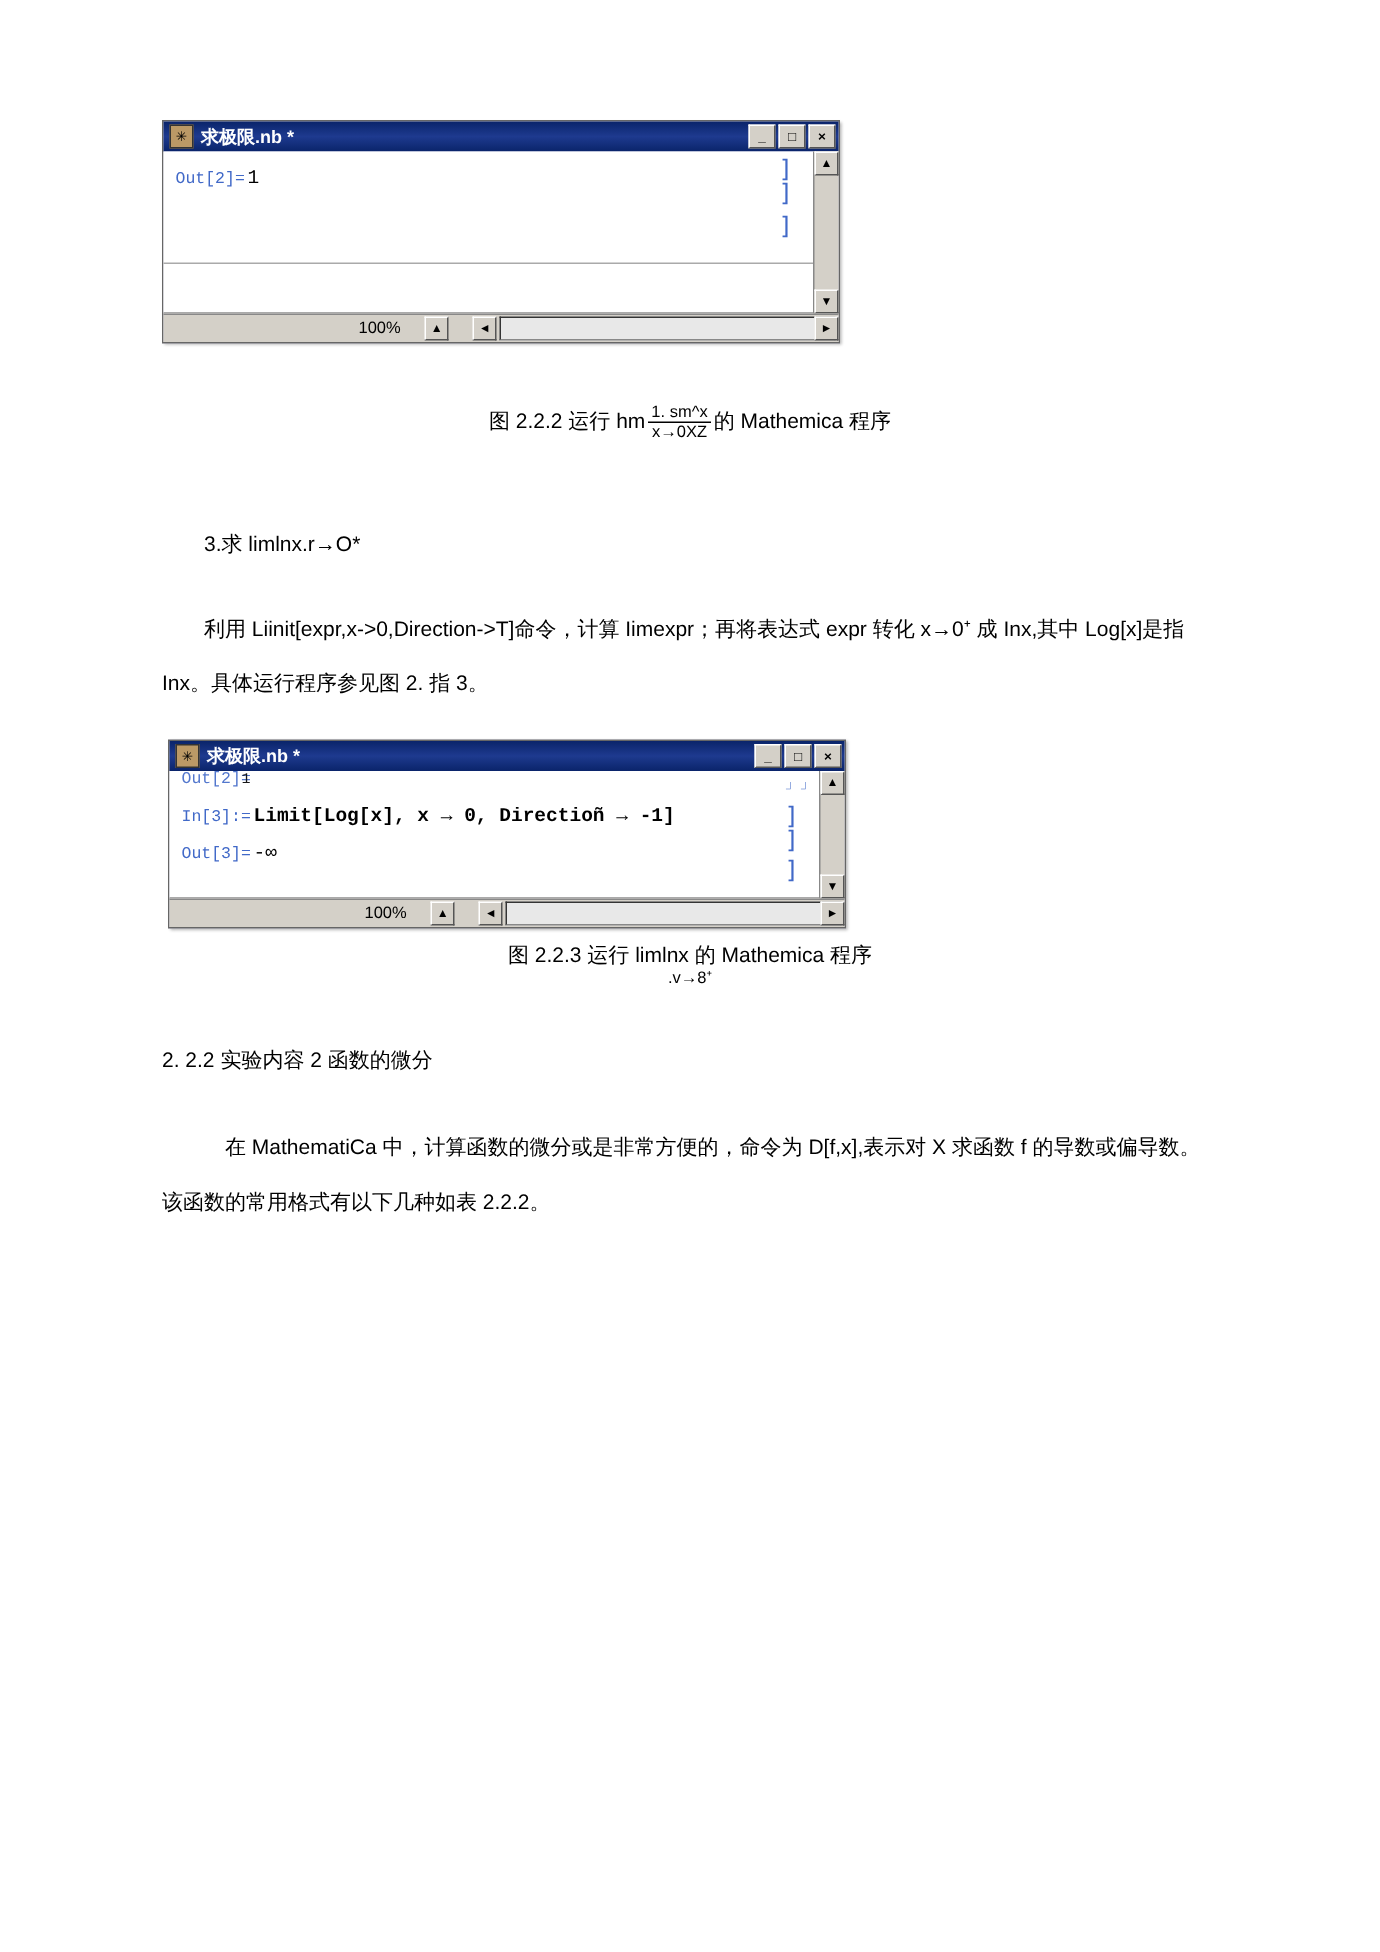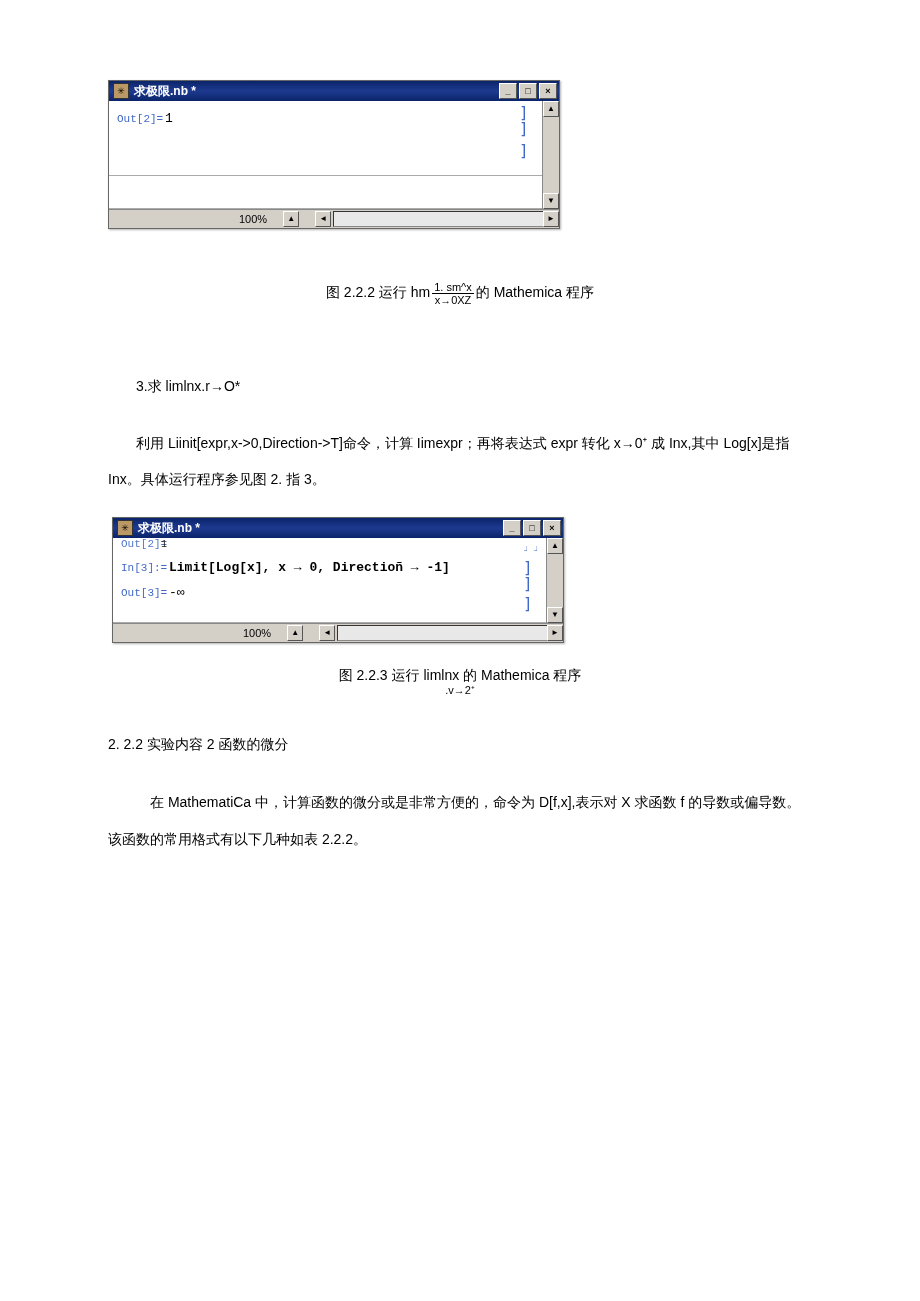--- a/index.html
+++ b/index.html
@@ -179,28 +179,28 @@
     text-align:center;
     line-height:14px;
   }
   .caption {
     text-align: center;
     font-size: 14px;
     margin: 40px 0 50px 0;
     line-height: 1;
     font-family: SimSun, Arial, sans-serif;
   }
-  .caption.tight { margin: 25px 0 40px 0; }
+  .caption.tight { margin: 10px 0 40px 0; }
   .caption .frac {
     display: inline-block;
     vertical-align: middle;
     text-align: center;
     font-size: 11px;
     line-height: 1.1;
-    margin: 12px 2px;
+    margin: 0 2px;
   }
   .caption .frac .num { border-bottom: 1px solid #000; display:block; padding: 0 2px; }
   .caption .frac .den { display:block; padding: 0 2px; }
   .body-text {
     font-size: 14px;
     line-height: 2.6;
     margin: 0 0 20px 0;
     text-indent: 2em;
     font-family: SimSun, Arial, sans-serif;
   }
@@ -306,20 +306,20 @@
         <div class="mini-btn">▲</div>
         <div class="mini-btn">◄</div>
       </div>
       <div class="h-track"></div>
       <div class="corner">►</div>
     </div>
   </div>
 
   <div class="caption tight">
     <span>图 2.2.3 运行 limlnx 的 Mathemica 程序</span><br>
-    <span style="font-size:11px;">.v→2⁺</span>
+    <span style="font-size:11px;">.v→8⁺</span>
   </div>
 
   <div class="heading">2.   2.2 实验内容 2 函数的微分</div>
 
   <p class="body-text" style="text-indent:3em;">在 MathematiCa 中，计算函数的微分或是非常方便的，命令为 D[f,x],表示对 X 求函数 f 的导数或偏导数。该函数的常用格式有以下几种如表 2.2.2。</p>
 
 </div>
 
 </body></html>

